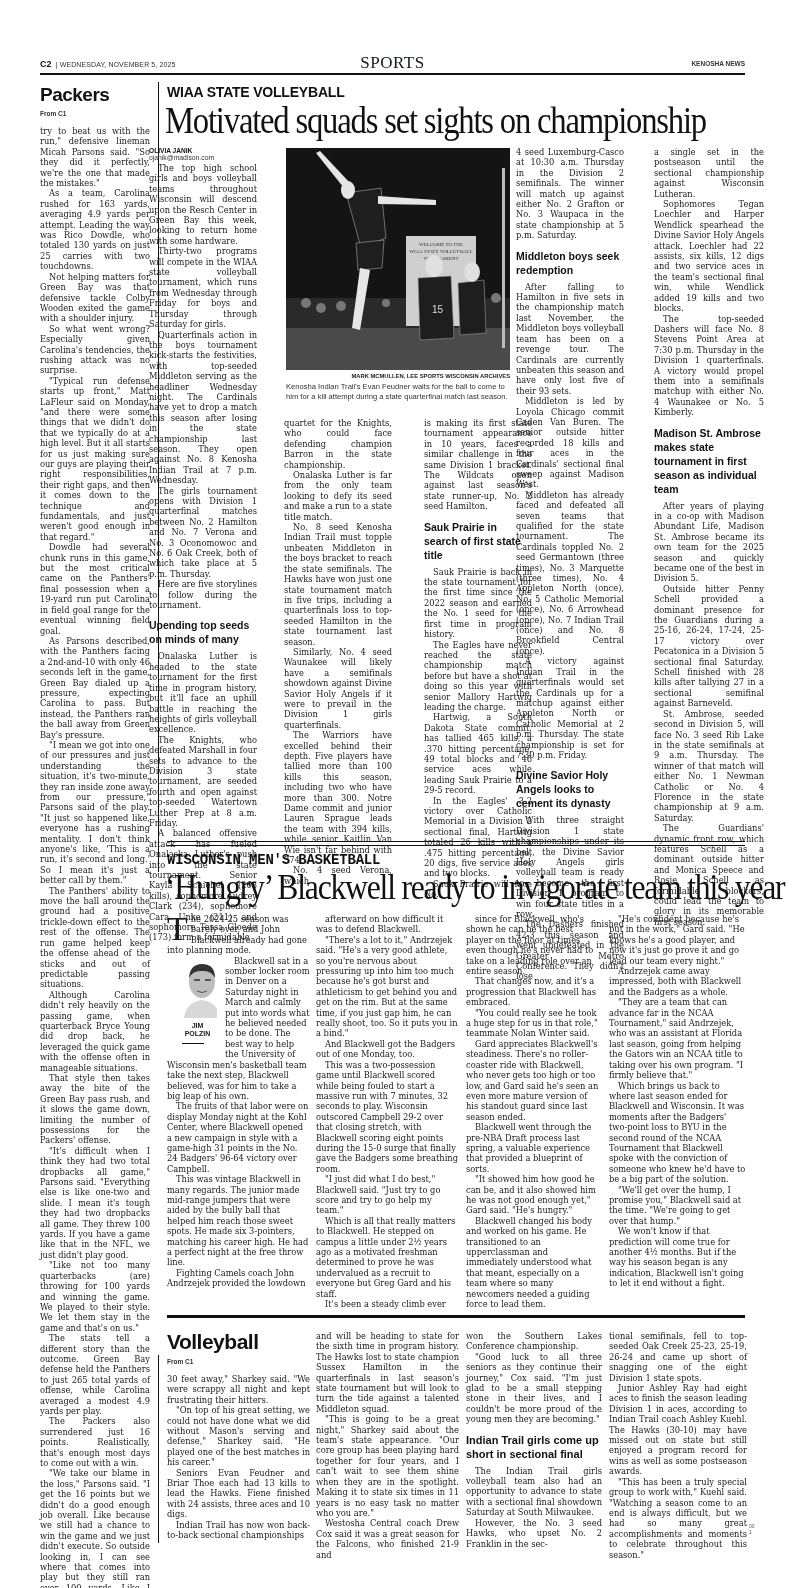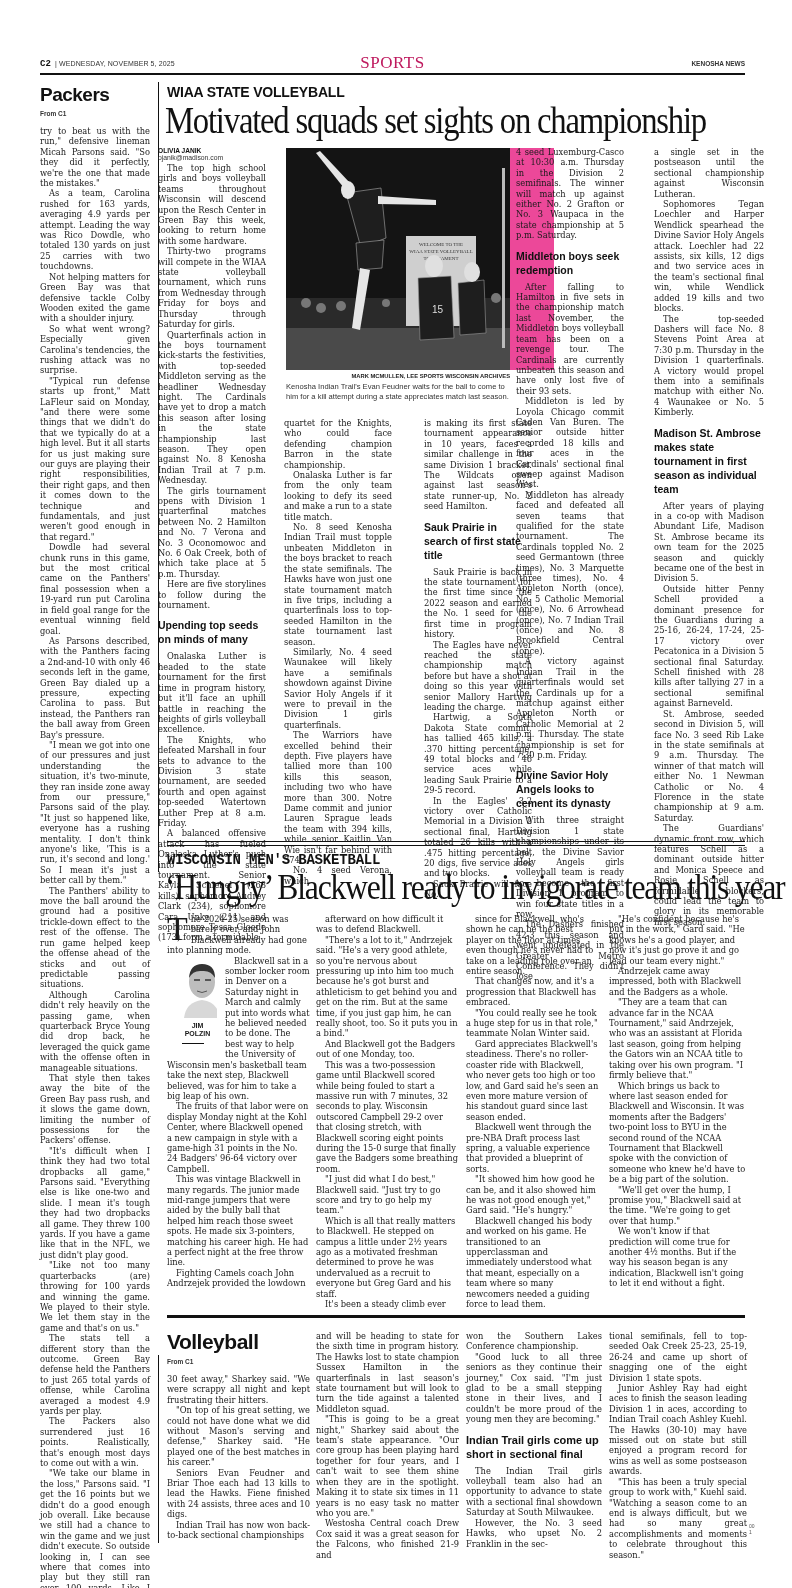--- a/index.html
+++ b/index.html
@@ -1,39 +1,39 @@
 <!DOCTYPE html>
 <html><head>
 <meta charset="utf-8">
 <style>
   html,body{margin:0;padding:0;background:#fff;}
   body{width:792px;height:1588px;position:relative;overflow:hidden;color:#1a1a1a;font-family:"DejaVu Serif",serif;}
   .abs{position:absolute;}
   .folio{top:57px;left:40px;width:705px;height:14px;font-family:"Liberation Sans",sans-serif;}
   .folio .left{position:absolute;left:0;top:2px;font-size:7px;letter-spacing:0.1px;color:#333;}
-  .folio .left b{font-size:9px;color:#111;margin-right:2px;font-family:Liberation Mono, monospace;}
-  .folio .center{position:absolute;left:0;right:0;text-align:center;top:-4px;font-family:"Liberation Serif",serif;font-size:17px;letter-spacing:0.5px;color:#be185d;}
+  .folio .left b{font-size:9px;color:#111;margin-right:2px;}
+  .folio .center{position:absolute;left:0;right:0;text-align:center;top:-4px;font-family:"Liberation Serif",serif;font-size:17px;letter-spacing:0.5px;color:#0f172a;}
   .folio .right{position:absolute;right:0;top:3px;font-size:6.5px;font-weight:bold;color:#333;}
   .rule-top{top:73px;left:40px;width:705px;height:1.5px;background:#111;}
   .vrule{left:158px;top:82px;width:1px;height:790px;background:#111;}
   .vrule2{left:158px;top:1355px;width:1px;height:188px;background:#111;}
 
   .col{font-size:8.3px;line-height:10.4px;text-align:justify;hyphens:auto;}
   .col p{margin:0;text-indent:9px;}
   .col p.noind{text-indent:0;}
   .jump-head{font-family:"Liberation Sans",sans-serif;font-weight:bold;font-size:20px;letter-spacing:-0.5px;color:#111;}
   .from{font-family:"Liberation Sans",sans-serif;font-size:6.5px;font-weight:bold;color:#333;}
 
   .kicker{font-family:"Liberation Sans",sans-serif;font-weight:bold;font-size:14px;letter-spacing:-0.2px;color:#111;}
   .headline{font-family:"Liberation Serif",serif;font-size:38px;letter-spacing:-1.4px;transform:scaleX(0.86);transform-origin:left top;white-space:nowrap;color:#111;}
   .byline{font-family:"Liberation Sans",sans-serif;font-size:6.6px;font-weight:bold;color:#111;}
   .byline-email{font-family:"Liberation Sans",sans-serif;font-size:6.8px;color:#333;}
   .subhead{font-family:"Liberation Sans",sans-serif;font-weight:bold;font-size:10.5px;line-height:14px;color:#111;margin:8px 0 5px 0;}
 
-  .photo{left:286px;top:148px;width:268px;height:222px;background:#ec4899;overflow:hidden;}
+  .photo{left:286px;top:148px;width:224px;height:222px;background:#ec4899;overflow:hidden;}
   .credit{font-family:"Liberation Sans",sans-serif;font-size:5.8px;font-weight:bold;text-align:right;color:#222;}
   .caption{font-family:"Liberation Sans",sans-serif;font-size:7.6px;line-height:10px;color:#333;}
 
   .hr-double{height:3px;border-top:1.5px solid #111;border-bottom:1px solid #111;}
   .hr-thick{height:3px;background:#111;}
 
   .bb-col{font-size:8.3px;line-height:10.4px;text-align:left;}
   .bb-col p{margin:0;text-indent:9px;}
   .dropcap{float:left;font-family:"Liberation Serif",serif;font-size:34px;line-height:27px;margin:1px 3px 0 0;}
   .headshot{float:left;width:52px;height:96px;margin:2px 6px 2px 0;text-align:center;}
@@ -72,21 +72,21 @@
       <p>"Like not too many quarterbacks (are) throwing for 100 yards and winning the game. We played to their style. We let them stay in the game and that's on us."</p>
       <p>The stats tell a different story than the outcome. Green Bay defense held the Panthers to just 265 total yards of offense, while Carolina averaged a modest 4.9 yards per play.</p>
       <p>The Packers also surrendered just 16 points. Realistically, that's enough most days to come out with a win.</p>
       <p>"We take our blame in the loss," Parsons said. "I get the 16 points but we didn't do a good enough job overall. Like because we still had a chance to win the game and we just didn't execute. So outside looking in, I can see where that comes into play but they still ran over 100 yards. Like I said we had a chance on defense to get a stop and we just didn't do it."</p>
     </div>
 </div>
 
 <div class="abs kicker" style="left:167px;top:84px;">WIAA STATE VOLLEYBALL</div>
 <div class="abs headline" style="left:165px;top:98px;">Motivated squads set sights on championship</div>
 
-<div class="abs" style="left:158px;top:147px;width:108px;">
+<div class="abs" style="left:149px;top:147px;width:108px;">
   <div class="byline">OLIVIA JANIK</div>
   <div class="byline-email" style="margin-bottom:2px;">ojanik@madison.com</div>
   <div class="col" id="vb-col1">
       <p>The top high school girls and boys volleyball teams throughout Wisconsin will descend upon the Resch Center in Green Bay this week, looking to return home with some hardware.</p>
       <p>Thirty-two programs will compete in the WIAA state volleyball tournament, which runs from Wednesday through Friday for boys and Thursday through Saturday for girls.</p>
       <p>Quarterfinals action in the boys tournament kick-starts the festivities, with top-seeded Middleton serving as the headliner Wednesday night. The Cardinals have yet to drop a match this season after losing in the state championship last season. They open against No. 8 Kenosha Indian Trail at 7 p.m. Wednesday.</p>
       <p>The girls tournament opens with Division 1 quarterfinal matches between No. 2 Hamilton and No. 7 Verona and No. 3 Oconomowoc and No. 6 Oak Creek, both of which take place at 5 p.m. Thursday.</p>
       <p>Here are five storylines to follow during the tournament.</p>
     </div>
   <div class="subhead">Upending top seeds on minds of many</div>
@@ -129,21 +129,21 @@
     </g>
     <g fill="#e0e0e0">
         <ellipse cx="148" cy="118" rx="9" ry="11"></ellipse>
         <ellipse cx="186" cy="124" rx="8" ry="10"></ellipse>
       </g>
     <text x="146" y="165" font-size="10" fill="#ddd" font-family="Liberation Sans,sans-serif">15</text>
     <rect x="216" y="20" width="3" height="180" fill="#bbb"></rect>
   </svg>
 </div>
 <div class="abs credit" style="left:286px;top:373px;width:224px;">MARK MCMULLEN, LEE SPORTS WISCONSIN ARCHIVES</div>
-<div class="abs caption" style="left:286px;top:382px;width:224px;">Kenosha Indian Trail's Evan Feudner waits for the ball to come to him for a kill attempt during a state appreciates match last season.</div>
+<div class="abs caption" style="left:286px;top:382px;width:224px;">Kenosha Indian Trail's Evan Feudner waits for the ball to come to him for a kill attempt during a state quarterfinal match last season.</div>
 
 <div class="abs" style="left:284px;top:418px;width:108px;">
   <div class="col" id="vb-col2">
       <p class="noind">quartet for the Knights, who could face defending champion Barron in the state championship.</p>
       <p>Onalaska Luther is far from the only team looking to defy its seed and make a run to a state title match.</p>
       <p>No. 8 seed Kenosha Indian Trail must topple unbeaten Middleton in the boys bracket to reach the state semifinals. The Hawks have won just one state tournament match in five trips, including a quarterfinals loss to top-seeded Hamilton in the state tournament last season.</p>
       <p>Similarly, No. 4 seed Waunakee will likely have a semifinals showdown against Divine Savior Holy Angels if it were to prevail in the Division 1 girls quarterfinals.</p>
       <p>The Warriors have excelled behind their depth. Five players have tallied more than 100 kills this season, including two who have more than 300. Notre Dame commit and junior Lauren Sprague leads the team with 394 kills, while senior Kaitlin Van Wie isn't far behind with 374.</p>
       <p>No. 4 seed Verona, which</p>
     </div>

